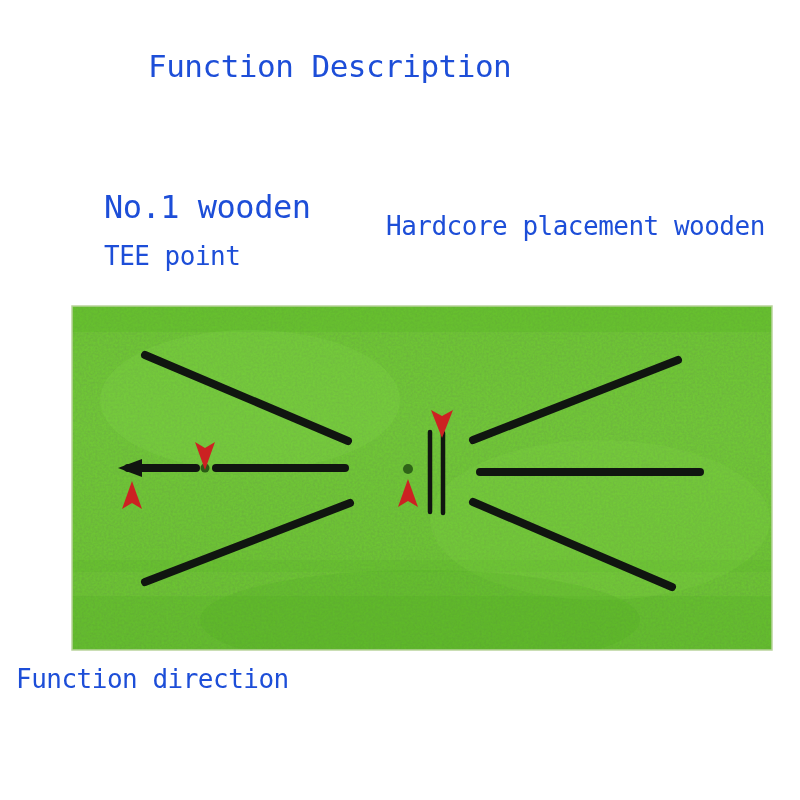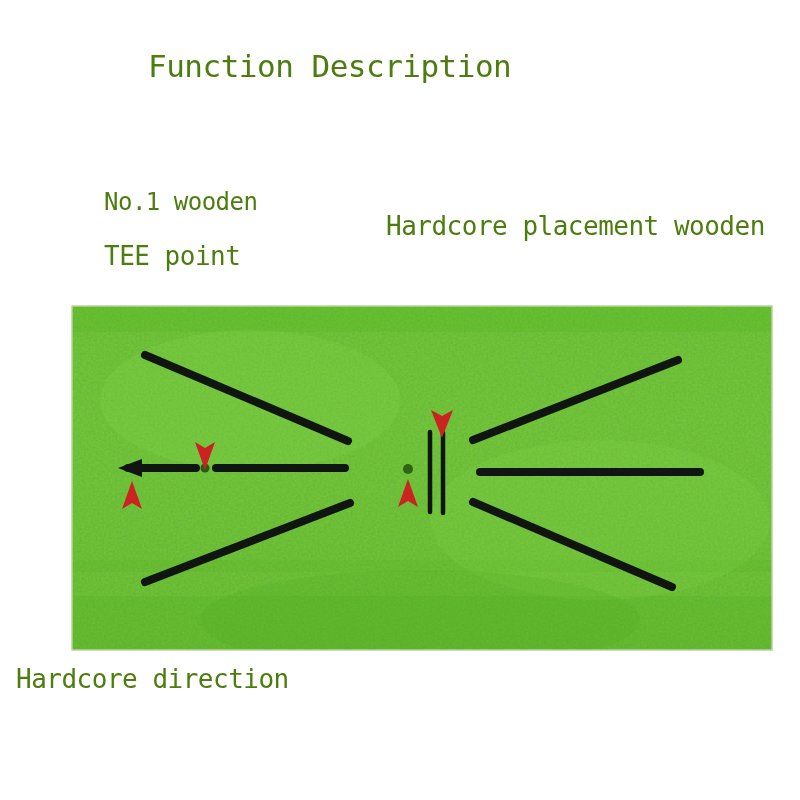--- a/index.html
+++ b/index.html
@@ -10,35 +10,35 @@
   #page {
     position: relative;
     width: 800px;
     height: 800px;
     background: #ffffff;
     font-family: "DejaVu Sans Mono", "Liberation Mono", monospace;
     overflow: hidden;
   }
   .label {
     position: absolute;
-    color: #4d7c0f;
+    color: #1d4ed8;
     font-family: "DejaVu Sans Mono", "Liberation Mono", monospace;
     white-space: nowrap;
     letter-spacing: -0.5px;
   }
   #title {
     left: 148px;
     top: 48px;
     font-size: 31px;
     font-weight: 400;
   }
   #label-tee-1 {
     left: 104px;
     top: 188px;
-    font-size: 24px;
+    font-size: 32px;
     text-align: center;
   }
   #label-tee-2 {
     left: 104px;
     top: 241px;
     font-size: 26px;
   }
   #label-hardcore {
     left: 386px;
     top: 211px;
@@ -63,21 +63,21 @@
 </head>
 <body>
 
 <div id="page">
 
   <div class="label" id="title">Function Description</div>
 
   <div class="label" id="label-tee-1">No.1 wooden</div>
   <div class="label" id="label-tee-2">TEE point</div>
   <div class="label" id="label-hardcore">Hardcore placement wooden</div>
-  <div class="label" id="label-batting">Hardcore direction</div>
+  <div class="label" id="label-batting">Function direction</div>
 
   <svg id="mat-svg" width="800" height="800" viewBox="0 0 800 800">
     <defs>
       <filter id="grassTexture" x="-5%" y="-5%" width="110%" height="110%">
         <feTurbulence type="fractalNoise" baseFrequency="0.45" numOctaves="4" seed="7" result="noise"></feTurbulence>
         <feColorMatrix in="noise" type="matrix" values="0 0 0 0 0.12
                   0 0 0 0 0.22
                   0 0 0 0 0.06
                   0 0 0 0.55 0" result="tex"></feColorMatrix>
         <feComposite in="tex" in2="SourceGraphic" operator="over"></feComposite>

